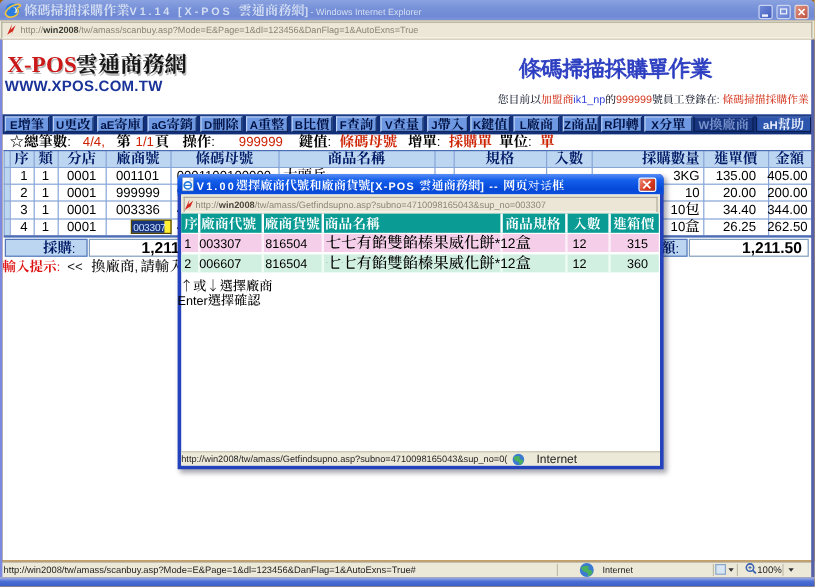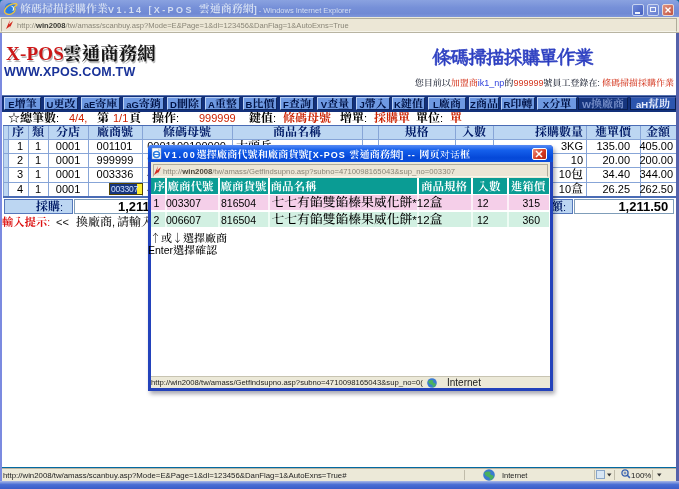--- a/index.html
+++ b/index.html
@@ -1,12 +1,12 @@
 <!DOCTYPE html>
-<html><head><meta charset="utf-8"><style>html,body{margin:0;padding:0;background:#fff;}#w{position:relative;width:679px;height:489px;overflow:hidden;font-family:"Liberation Sans",sans-serif;background:#0369a1;}svg.ov{position:absolute;left:0;top:0;overflow:visible;}</style></head><body>
+<html><head><meta charset="utf-8"><style>html,body{margin:0;padding:0;background:#fff;}#w{position:relative;width:679px;height:489px;overflow:hidden;font-family:"Liberation Sans",sans-serif;background:#a16207;}svg.ov{position:absolute;left:0;top:0;overflow:visible;}</style></head><body>
 <div id="w">
     <div style="position:absolute;left:0;top:0;width:679px;height:17px;background:linear-gradient(#8aa2e0,#7690d8 45%,#7089d4 80%,#7e96da);border-radius:4px 4px 0 0;"></div>
     <div style="position:absolute;left:632px;top:4px;width:12px;height:12px;background:linear-gradient(135deg,#708ad8,#445fc0);border:1px solid #c8d4f0;border-radius:2px;box-sizing:border-box;"></div>
     <div style="position:absolute;left:635px;top:12px;width:5px;height:2px;background:#f0f4fc;"></div>
     <div style="position:absolute;left:647px;top:4px;width:12px;height:12px;background:linear-gradient(135deg,#8ba0e0,#667ed0);border:1px solid #c8d4f0;border-radius:2px;box-sizing:border-box;"></div>
     <div style="position:absolute;left:650px;top:7px;width:6px;height:5px;border:1.5px solid #f0f4fc;box-sizing:border-box;"></div>
     <div style="position:absolute;left:662px;top:4px;width:12px;height:12px;background:linear-gradient(135deg,#e0927f,#c05242);border:1px solid #e8d8d4;border-radius:2px;box-sizing:border-box;"></div>
     <div style="position:absolute;left:0;top:17px;width:679px;height:16px;background:#ece9d8;border-bottom:1px solid #b8b4a2;box-sizing:border-box;"></div>
     <div style="position:absolute;left:1px;top:18px;width:676px;height:14px;background:#ece7d6;border:1px solid #b0ac9a;border-bottom-color:#f6f4ea;box-sizing:border-box;"></div>
     <div style="position:absolute;left:2px;top:33px;width:675px;height:434px;background:#fff;"></div>

